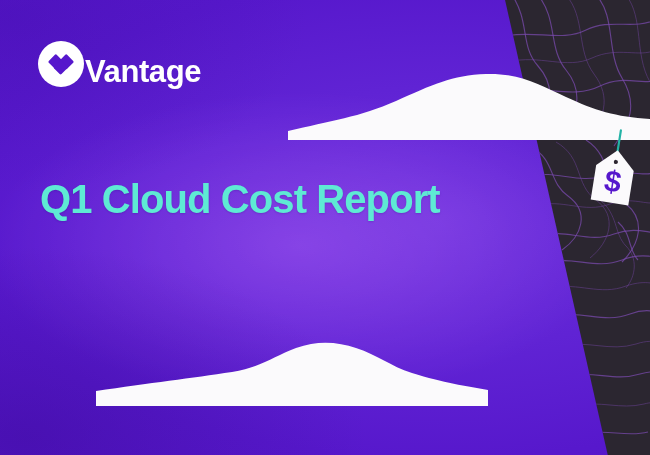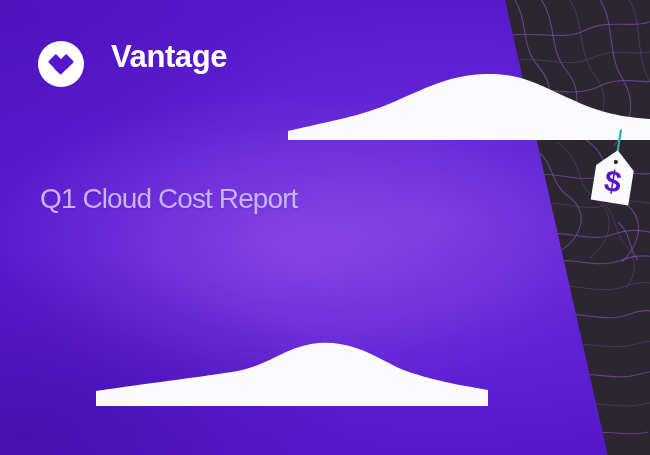--- a/index.html
+++ b/index.html
@@ -78,22 +78,22 @@
   .wave-top { top: 55px; height: 85px; }
   .wave-bottom { top: 328px; height: 78px; }
   .wave path { fill: #fbfafc; }
 
   
   .logo-row {
     position: absolute;
     left: 38px;
     top: 41px;
     display: flex;
-    align-items: flex-start;
-    gap: 27px;
+    align-items: flex-end;
+    gap: 1px;
     z-index: 6;
   }
   .logo-mark {
     width: 46px;
     height: 46px;
     border-radius: 50%;
     background: #ffffff;
     display: flex;
     align-items: center;
     justify-content: center;
@@ -110,23 +110,23 @@
   }
 
   
   .headline {
     position: absolute;
     left: 40px;
     top: 172px;
     z-index: 6;
   }
   .headline-line {
-    color: #c4b5fd;
-    font-size: 28px;
-    font-weight: 400;
+    color: #5eead4;
+    font-size: 40px;
+    font-weight: 700;
     letter-spacing: -0.9px;
     line-height: 54px;
     white-space: nowrap;
     text-shadow: 0 1px 2px rgba(40,5,100,0.18);
   }
 
   
   .price-tag {
     position: absolute;
     left: 584px;

